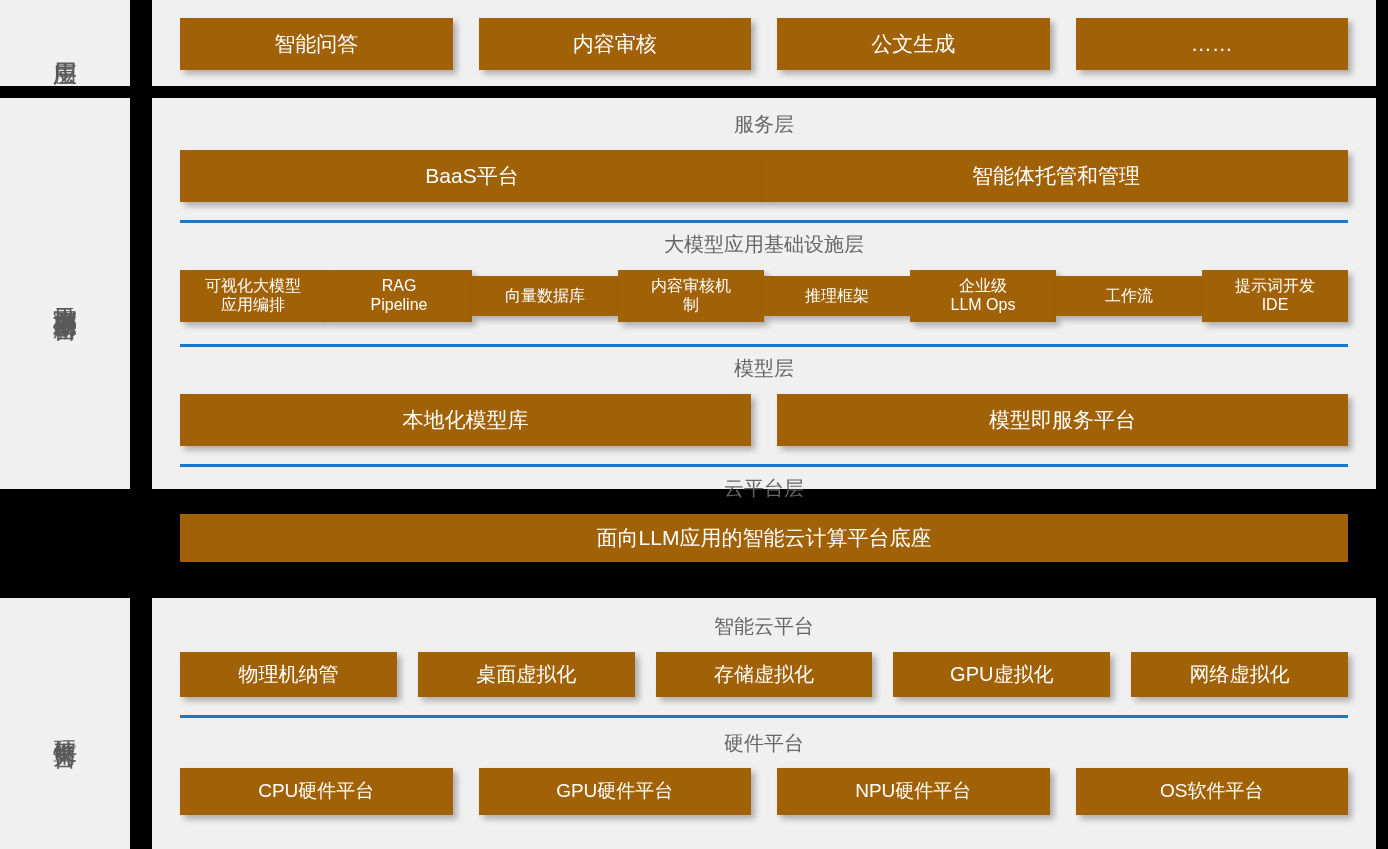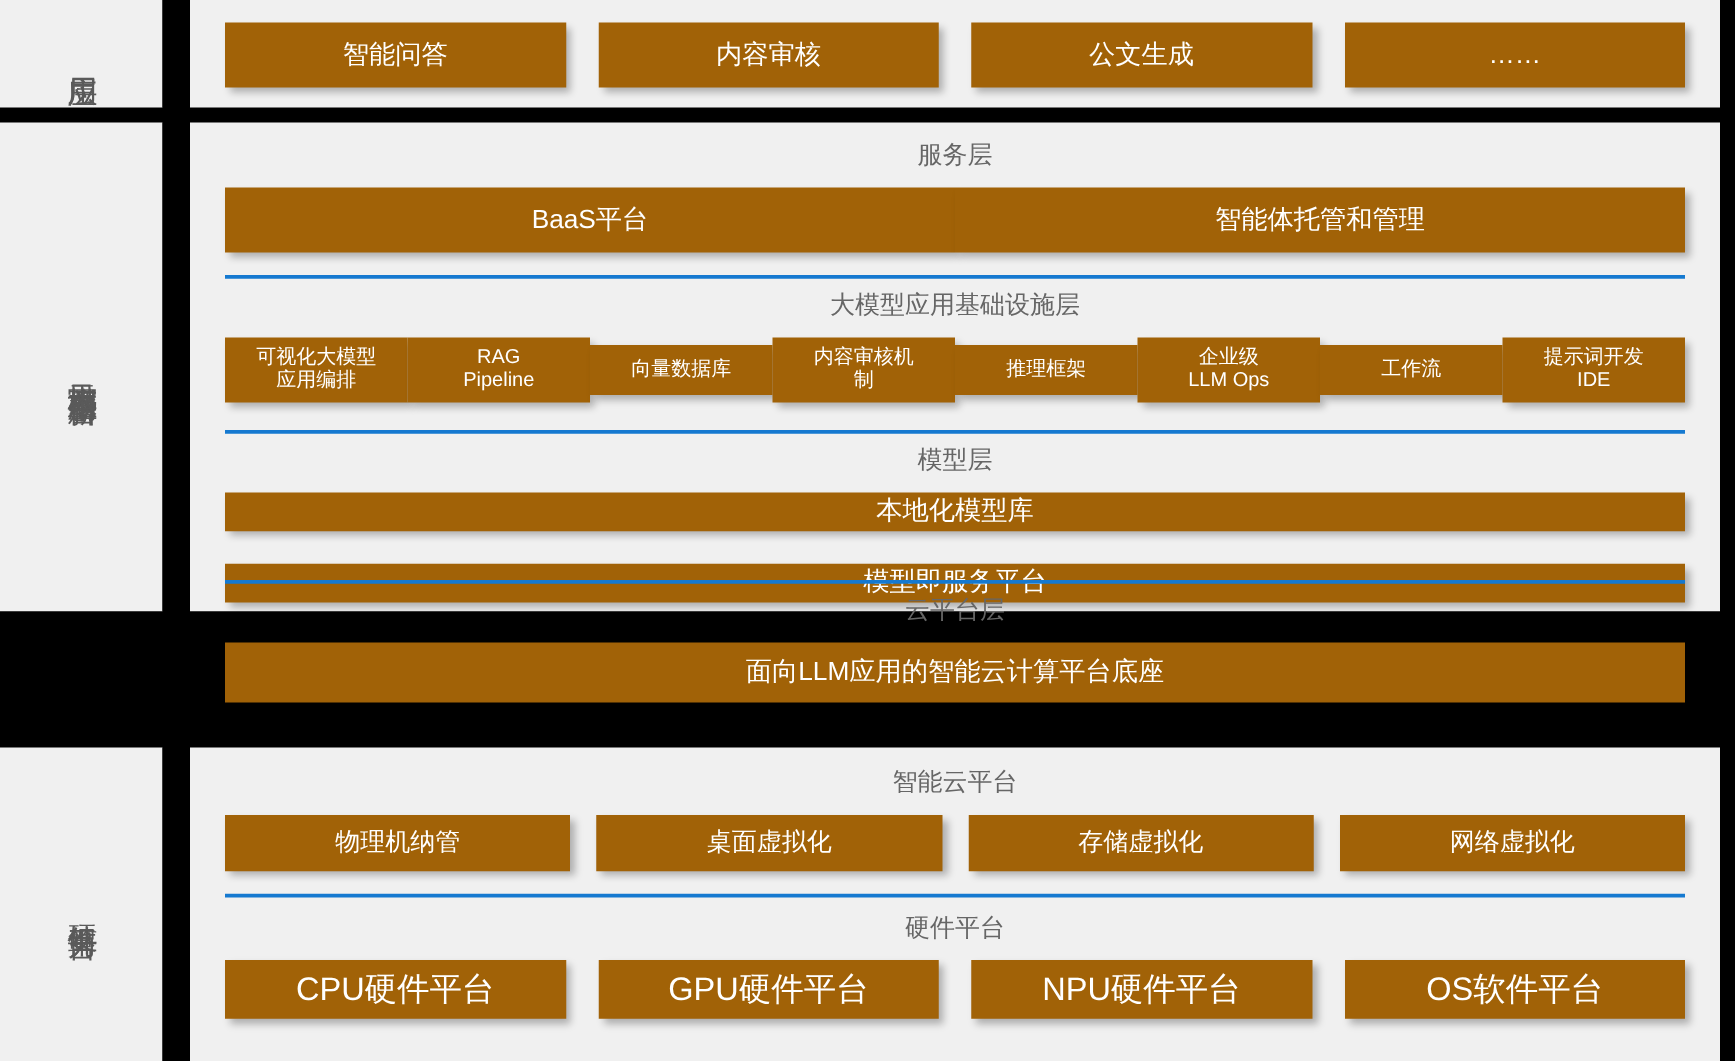--- a/index.html
+++ b/index.html
@@ -115,21 +115,21 @@
     flex:1 1 0;
     font-size:16px;
   }
   .infra-row .bx.tall{height:52px;}
   .infra-row .bx.short{height:40px;}
 
   .rule2{position:absolute;left:28px;right:28px;top:246px;}
   .model-cap{position:absolute;left:0;right:0;top:260px;}
   .model-row{
     position:absolute;left:28px;right:28px;top:296px;
-    display:flex;gap:26px;flex-direction:column;
+    display:flex;gap:26px;
   }
   .model-row .bx{flex:1 1 0;height:52px;font-size:21px;}
 
   .rule3{position:absolute;left:28px;right:28px;top:366px;}
   .cloud-cap{position:absolute;left:0;right:0;top:380px;}
   .cloud-row{
     position:absolute;left:28px;right:28px;top:416px;
     display:flex;
     justify-content:center;
   }
@@ -143,21 +143,21 @@
     display:flex;gap:21px;justify-content:space-between;
   }
   .icloud-row .bx{flex:1 1 0;height:45px;font-size:20px;}
 
   .rule4{position:absolute;left:28px;right:28px;top:117px;}
   .hwp-cap{position:absolute;left:0;right:0;top:135px;}
   .hwp-row{
     position:absolute;left:28px;right:28px;top:170px;
     display:flex;gap:26px;
   }
-  .hwp-row .bx{flex:1 1 0;height:47px;font-size:26px;}
+  .hwp-row .bx{flex:1 1 0;height:47px;font-size:19px;}
 </style>
 </head>
 <body>
 
 <div class="diagram">
 
   <div class="section" id="sec-app">
     <div class="side-label">
       <span class="vtext">应用层</span>
     </div>
@@ -222,20 +222,21 @@
       <span class="vtext">硬件算力平台</span>
     </div>
     <div class="gap-col"></div>
     <div class="panel">
 
       <div class="cap icloud-cap">智能云平台</div>
       <div class="icloud-row">
         <div class="bx">物理机纳管</div>
         <div class="bx">桌面虚拟化</div>
         <div class="bx">存储虚拟化</div>
+        <div class="bx">GPU虚拟化</div>
         <div class="bx">网络虚拟化</div>
       </div>
 
       <div class="rule rule4"></div>
 
       <div class="cap hwp-cap">硬件平台</div>
       <div class="hwp-row">
         <div class="bx">CPU硬件平台</div>
         <div class="bx">GPU硬件平台</div>
         <div class="bx">NPU硬件平台</div>

